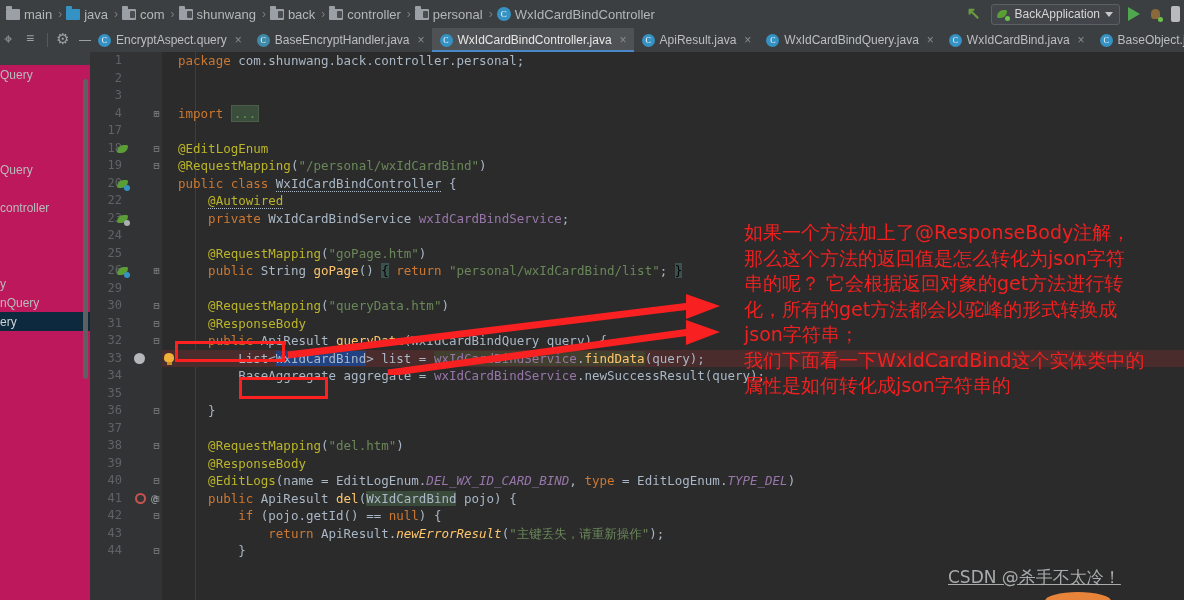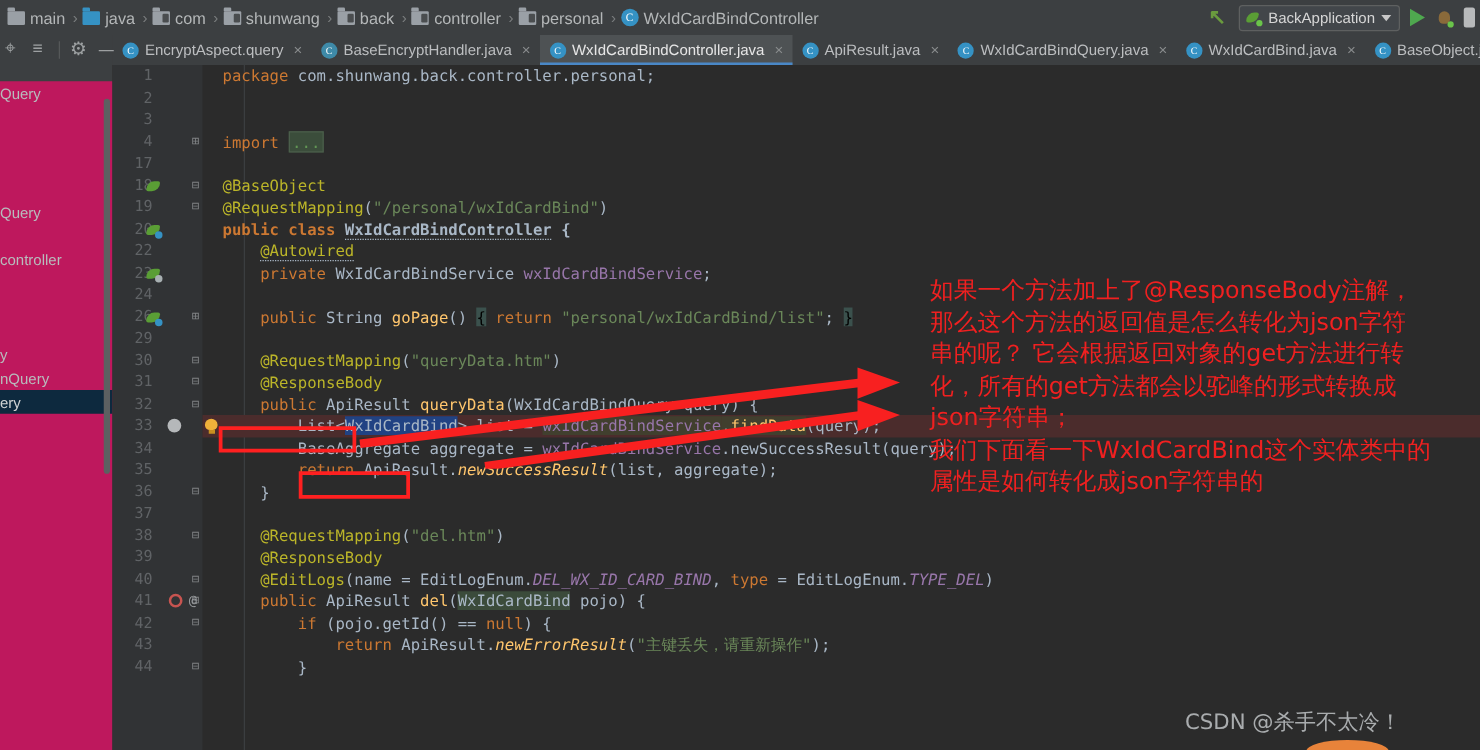--- a/index.html
+++ b/index.html
@@ -397,34 +397,35 @@
 
 <div class="editor">
   <div class="gutter"></div>
   <div class="vline"></div>
   <div class="code-area" id="code-container">
       <div class="line"><span class="lnum" style="left: -70px;">1</span><span style="margin-left: 16px;"><span class="kw">package </span><span class="ident">com.shunwang.back.controller.personal;</span></span></div>
       <div class="line"><span class="lnum" style="left: -70px;">2</span><span style="margin-left: 16px;"></span></div>
       <div class="line"><span class="lnum" style="left: -70px;">3</span><span style="margin-left: 16px;"></span></div>
       <div class="line"><span class="lnum" style="left: -70px;">4</span><span class="fold" style="left: -10px;">⊞</span><span style="margin-left: 16px;"><span class="kw">import </span><span class="fold-box">...</span></span></div>
       <div class="line"><span class="lnum" style="left: -70px;">17</span><span style="margin-left: 16px;"></span></div>
-      <div class="line"><span class="lnum" style="left: -70px;">18</span><span class="fold" style="left: -10px;">⊟</span><span class="bean-icon" style="left: -45px; top: 3px;"></span><span style="margin-left: 16px;"><span class="ann">@BaseObject</span></span></div>
+      <div class="line"><span class="lnum" style="left: -70px;">18</span><span class="fold" style="left: -10px;">⊟</span><span class="bean-icon" style="left: -45px; top: 3px;"></span><span style="margin-left: 16px;"><span class="ann">@EditLogEnum</span></span></div>
       <div class="line"><span class="lnum" style="left: -70px;">19</span><span class="fold" style="left: -10px;">⊟</span><span style="margin-left: 16px;"><span class="ann">@RequestMapping</span><span class="ident">(</span><span class="str">"/personal/wxIdCardBind"</span><span class="ident">)</span></span></div>
-      <div class="line"><span class="lnum" style="left: -70px;">20</span><span class="bean-icon blue" style="left: -45px; top: 3px;"></span><span style="margin-left: 16px; font-weight: bold;"><span class="kw">public class </span><span class="ident warn-underline">WxIdCardBindController</span><span class="ident"> {</span></span></div>
+      <div class="line"><span class="lnum" style="left: -70px;">20</span><span class="bean-icon blue" style="left: -45px; top: 3px;"></span><span style="margin-left: 16px;"><span class="kw">public class </span><span class="ident warn-underline">WxIdCardBindController</span><span class="ident"> {</span></span></div>
       <div class="line"><span class="lnum" style="left: -70px;">22</span><span style="margin-left: 16px;"><span class="ident">    </span><span class="ann warn-underline">@Autowired</span></span></div>
       <div class="line"><span class="lnum" style="left: -70px;">23</span><span class="bean-icon gray" style="left: -45px; top: 3px;"></span><span style="margin-left: 16px;"><span class="ident">    </span><span class="kw">private </span><span class="ident">WxIdCardBindService </span><span class="fld">wxIdCardBindService</span><span class="ident">;</span></span></div>
       <div class="line"><span class="lnum" style="left: -70px;">24</span><span style="margin-left: 16px;"></span></div>
+      <div class="line"><span class="lnum" style="left: -70px;">25</span><span style="margin-left: 16px;"><span class="ident">    </span><span class="ann">@RequestMapping</span><span class="ident">(</span><span class="str">"goPage.htm"</span><span class="ident">)</span></span></div>
       <div class="line"><span class="lnum" style="left: -70px;">26</span><span class="fold" style="left: -10px;">⊞</span><span class="bean-icon blue" style="left: -45px; top: 3px;"></span><span style="margin-left: 16px;"><span class="ident">    </span><span class="kw">public </span><span class="ident">String </span><span class="mth">goPage</span><span class="ident">() </span><span class="brace-hl">{</span><span class="ident"> </span><span class="kw">return </span><span class="str">"personal/wxIdCardBind/list"</span><span class="ident">; </span><span class="brace-hl">}</span></span></div>
       <div class="line"><span class="lnum" style="left: -70px;">29</span><span style="margin-left: 16px;"></span></div>
       <div class="line"><span class="lnum" style="left: -70px;">30</span><span class="fold" style="left: -10px;">⊟</span><span style="margin-left: 16px;"><span class="ident">    </span><span class="ann">@RequestMapping</span><span class="ident">(</span><span class="str">"queryData.htm"</span><span class="ident">)</span></span></div>
       <div class="line"><span class="lnum" style="left: -70px;">31</span><span class="fold" style="left: -10px;">⊟</span><span style="margin-left: 16px;"><span class="ident">    </span><span class="ann">@ResponseBody</span></span></div>
       <div class="line"><span class="lnum" style="left: -70px;">32</span><span class="fold" style="left: -10px;">⊟</span><span style="margin-left: 16px;"><span class="ident">    </span><span class="kw">public </span><span class="ident">ApiResult </span><span class="mth">queryData</span><span class="ident">(WxIdCardBindQuery query) {</span></span></div>
       <div class="line err-line"><span class="lnum" style="left: -70px;">33</span><span class="breakpoint-dot" style="left: -28px; top: 3px;"></span><span class="bulb-icon" style="left: 2px; top: 3px;"></span><span style="margin-left: 16px;"><span class="ident">        </span><span class="ident">List&lt;</span><span class="sel-blue">WxIdCardBind</span><span class="ident">&gt; list = </span><span class="fld usage-hl">wxIdCardBindService</span><span class="ident usage-hl">.</span><span class="mth usage-hl">findData</span><span class="ident">(query);</span></span></div>
       <div class="line"><span class="lnum" style="left: -70px;">34</span><span style="margin-left: 16px;"><span class="ident">        </span><span class="ident">BaseAggregate aggregate = </span><span class="fld">wxIdCardBindService</span><span class="ident">.newSuccessResult(query);</span></span></div>
-      <div class="line"><span class="lnum" style="left: -70px;">35</span><span style="margin-left: 16px;"><span class="ident">        </span><span class="kw">return </span><span class="ident">ApiResult.</span><span class="sta2">newSuccessResult</span><span class="ident">(list, aggregate);</span></span></div>
+      <div class="line"><span class="lnum" style="left: -70px;">35</span></div>
       <div class="line"><span class="lnum" style="left: -70px;">36</span><span class="fold" style="left: -10px;">⊟</span><span style="margin-left: 16px;"><span class="ident">    }</span></span></div>
       <div class="line"><span class="lnum" style="left: -70px;">37</span><span style="margin-left: 16px;"></span></div>
       <div class="line"><span class="lnum" style="left: -70px;">38</span><span class="fold" style="left: -10px;">⊟</span><span style="margin-left: 16px;"><span class="ident">    </span><span class="ann">@RequestMapping</span><span class="ident">(</span><span class="str">"del.htm"</span><span class="ident">)</span></span></div>
       <div class="line"><span class="lnum" style="left: -70px;">39</span><span style="margin-left: 16px;"><span class="ident">    </span><span class="ann">@ResponseBody</span></span></div>
       <div class="line"><span class="lnum" style="left: -70px;">40</span><span class="fold" style="left: -10px;">⊟</span><span style="margin-left: 16px;"><span class="ident">    </span><span class="ann">@EditLogs</span><span class="ident">(name = EditLogEnum.</span><span class="stat">DEL_WX_ID_CARD_BIND</span><span class="ident">, </span><span class="kw">type</span><span class="ident"> = EditLogEnum.</span><span class="stat">TYPE_DEL</span><span class="ident">)</span></span></div>
       <div class="line"><span class="lnum" style="left: -70px;">41</span><span class="fold" style="left: -10px;">⊟</span><span class="ann-marker" style="left: -27px; top: 3px;"><span class="circ"></span></span><span class="at-sym" style="left: -11px;">@</span><span style="margin-left: 16px;"><span class="ident">    </span><span class="kw">public </span><span class="ident">ApiResult </span><span class="mth">del</span><span class="ident">(</span><span class="ident ident-hl">WxIdCardBind</span><span class="ident"> pojo) {</span></span></div>
       <div class="line"><span class="lnum" style="left: -70px;">42</span><span class="fold" style="left: -10px;">⊟</span><span style="margin-left: 16px;"><span class="ident">        </span><span class="kw">if </span><span class="ident">(pojo.getId() == </span><span class="kw">null</span><span class="ident">) {</span></span></div>
       <div class="line"><span class="lnum" style="left: -70px;">43</span><span style="margin-left: 16px;"><span class="ident">            </span><span class="kw">return </span><span class="ident">ApiResult.</span><span class="sta2">newErrorResult</span><span class="ident">(</span><span class="str">"主键丢失，请重新操作"</span><span class="ident">);</span></span></div>
       <div class="line"><span class="lnum" style="left: -70px;">44</span><span class="fold" style="left: -10px;">⊟</span><span style="margin-left: 16px;"><span class="ident">        }</span></span></div>
     </div>
@@ -443,15 +444,15 @@
 <div class="redbox" style="left:239px; top:377px; width:89px; height:22px;"></div>
 
 <div class="annotation-text" style="left:720px; top:220px; width:464px;margin-left:24px;">如果一个方法加上了@ResponseBody注解，
 那么这个方法的返回值是怎么转化为json字符
 串的呢？ 它会根据返回对象的get方法进行转
 化，所有的get方法都会以驼峰的形式转换成
 json字符串；
 我们下面看一下WxIdCardBind这个实体类中的
 属性是如何转化成json字符串的</div>
 
-<div class="watermark" style="left:948px; top:566px;">CSDN @杀手不太冷！</div>
+<div class="watermark" style="left:948px; top:566px;text-decoration:underline;">CSDN @杀手不太冷！</div>
 
 <div class="orange-blob" style="left:1045px; top:592px; width:66px; height:18px;"></div>
 
 </body></html>

